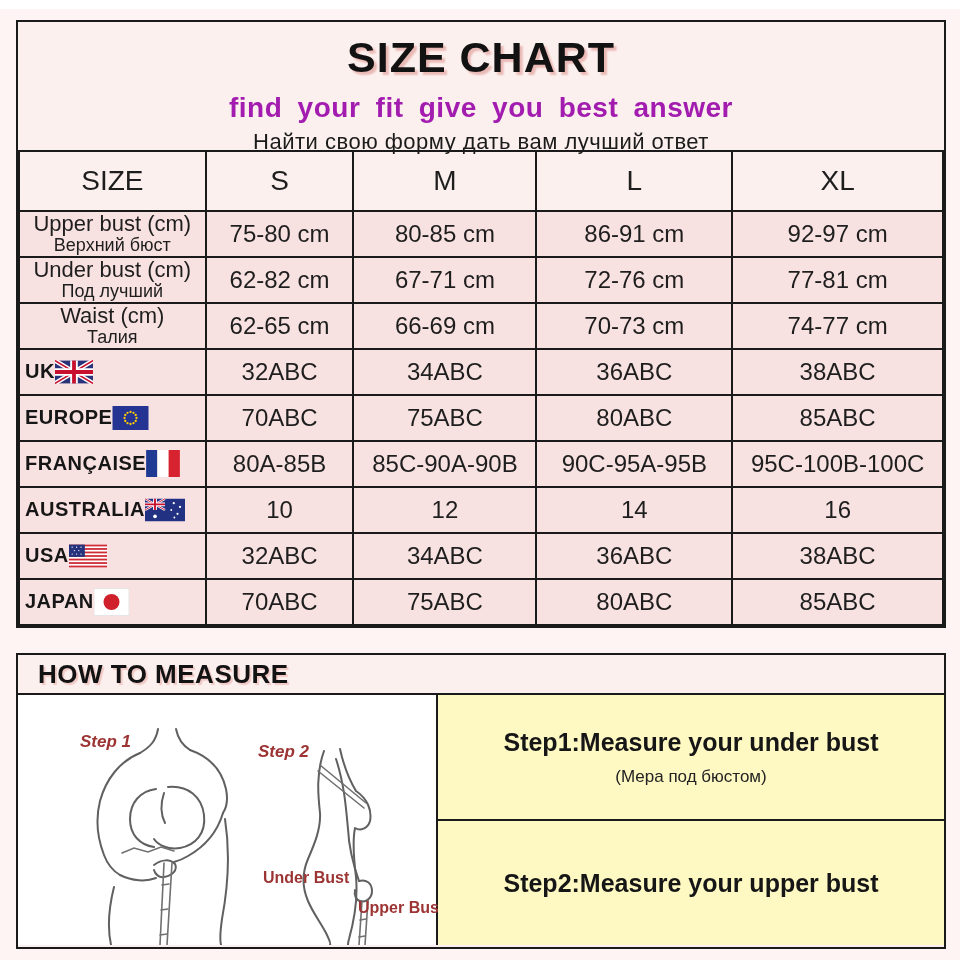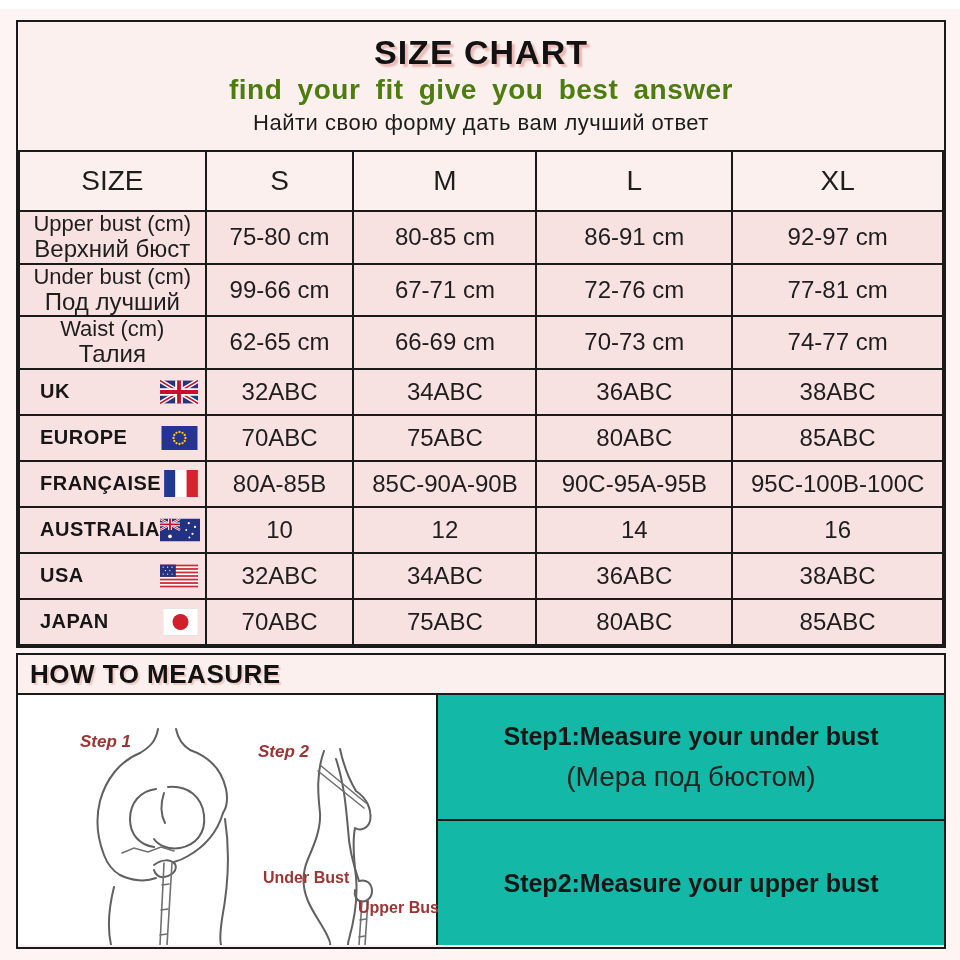--- a/index.html
+++ b/index.html
@@ -3,56 +3,56 @@
 <meta charset="utf-8">
 <style>
   html,body{margin:0;padding:0;}
   body{font-family:"Liberation Sans","DejaVu Sans",sans-serif;background:#fdf4f3;}
   #page{position:relative;width:960px;height:960px;background:#fdf4f3;overflow:hidden;}
   .top-strip{position:absolute;top:0;left:0;right:0;height:9px;background:#ffffff;}
 
   
   .main-box{position:absolute;left:16px;top:20px;width:926px;border:2px solid #1a1a1a;background:#fcf0ee;}
   .title-area{height:128px;text-align:center;box-sizing:border-box;padding-top:13px;}
-  .chart-title{font-size:34px;font-weight:bold;letter-spacing:1px;color:#121212;
+  .chart-title{font-size:43px;font-weight:bold;letter-spacing:1px;color:#121212;
                text-shadow:3px 3px 2px #eab9b5;line-height:1.05;}
-  .chart-subtitle{font-size:28px;font-weight:bold;color:#4d7c0f;word-spacing:7px;
-                  letter-spacing:.5px;margin-top:4px;line-height:1.1;}
+  .chart-subtitle{font-size:28px;font-weight:bold;color:#a21caf;word-spacing:7px;
+                  letter-spacing:.5px;margin-top:13px;line-height:1.1;}
   .chart-subtitle-ru{font-size:22px;color:#1b1b1b;margin-top:5px;letter-spacing:.5px;}
 
   table.size-table{width:100%;border-collapse:collapse;table-layout:fixed;}
   table.size-table td,table.size-table th{border:2px solid #1a1a1a;text-align:center;
       padding:0;color:#1e1e1e;font-weight:400;}
   tr.head-row{height:60px;background:#fcf0ee;}
   tr.head-row th{font-size:28px;}
   tr.meas-row{height:36px;background:#f8e2e1;}
   tr.country-row{height:46px;background:#f8e2e1;}
   td.val{font-size:24px;margin-left:24px;}
   .lab-en{font-size:22px;line-height:1.1;}
-  .lab-ru{font-size:24px;line-height:1.1;}
-  .country-cell{display:flex;align-items:center;justify-content:space-between;
-      padding:0 7px 0 20px;height:100%;}
+  .lab-ru{font-size:18px;line-height:1.1;}
+  .country-cell{display:flex;align-items:center;justify-content:flex-start;
+      padding:0 7px 0 5px;height:100%;}
   .country-label{font-size:20px;font-weight:bold;letter-spacing:.5px;color:#161616;}
   .flag{display:block;flex:0 0 auto;}
 
   
   .measure-box{position:absolute;left:16px;top:653px;width:926px;height:292px;
       border:2px solid #1a1a1a;background:#fcf0ee;box-sizing:content-box;}
   .measure-title-bar{height:40px;border-bottom:2px solid #1a1a1a;display:flex;align-items:center;
-      padding-left:12px;box-sizing:border-box;}
+      padding-left:20px;box-sizing:border-box;}
   .measure-title{font-size:26px;font-weight:bold;color:#121212;letter-spacing:.5px;
       text-shadow:2px 2px 1px #f0c9c6;}
   .measure-content{display:flex;height:250px;}
   .illus-panel{width:420px;background:#ffffff;border-right:2px solid #1a1a1a;box-sizing:border-box;}
   .steps-panel{flex:1;display:flex;flex-direction:column;}
   .step-cell{flex:1;display:flex;flex-direction:column;align-items:center;justify-content:center;
-      background:#14b8a6;}
+      background:#fef9c3;}
   .step-cell.first{border-bottom:2px solid #1a1a1a;}
   .step-title{font-size:25px;font-weight:bold;color:#161616;}
-  .step-sub{font-size:28px;color:#222;margin-top:10px;}
+  .step-sub{font-size:17px;color:#222;margin-top:10px;}
 
   
   .sketch{stroke:#606060;stroke-width:2;fill:none;stroke-linecap:round;stroke-linejoin:round;}
   .tape{stroke:#707070;stroke-width:1.6;fill:none;stroke-linecap:round;}
   text.red-label{fill:#9c3434;font-family:"Liberation Sans",sans-serif;}
   .step-num{font-size:17px;font-style:italic;font-weight:bold;}
   .bust-label{font-size:16px;font-weight:bold;}
 </style>
 </head>
 <body>
@@ -93,21 +93,21 @@
           <td class="val">75-80 cm</td>
           <td class="val">80-85 cm</td>
           <td class="val">86-91 cm</td>
           <td class="val">92-97 cm</td>
         </tr>
         <tr class="meas-row">
           <td>
             <div class="lab-en">Under bust (cm)</div>
             <div class="lab-ru">Под лучший</div>
           </td>
-          <td class="val">99-66 cm</td>
+          <td class="val">62-82 cm</td>
           <td class="val">67-71 cm</td>
           <td class="val">72-76 cm</td>
           <td class="val">77-81 cm</td>
         </tr>
         <tr class="meas-row">
           <td>
             <div class="lab-en">Waist (cm)</div>
             <div class="lab-ru">Талия</div>
           </td>
           <td class="val">62-65 cm</td>

